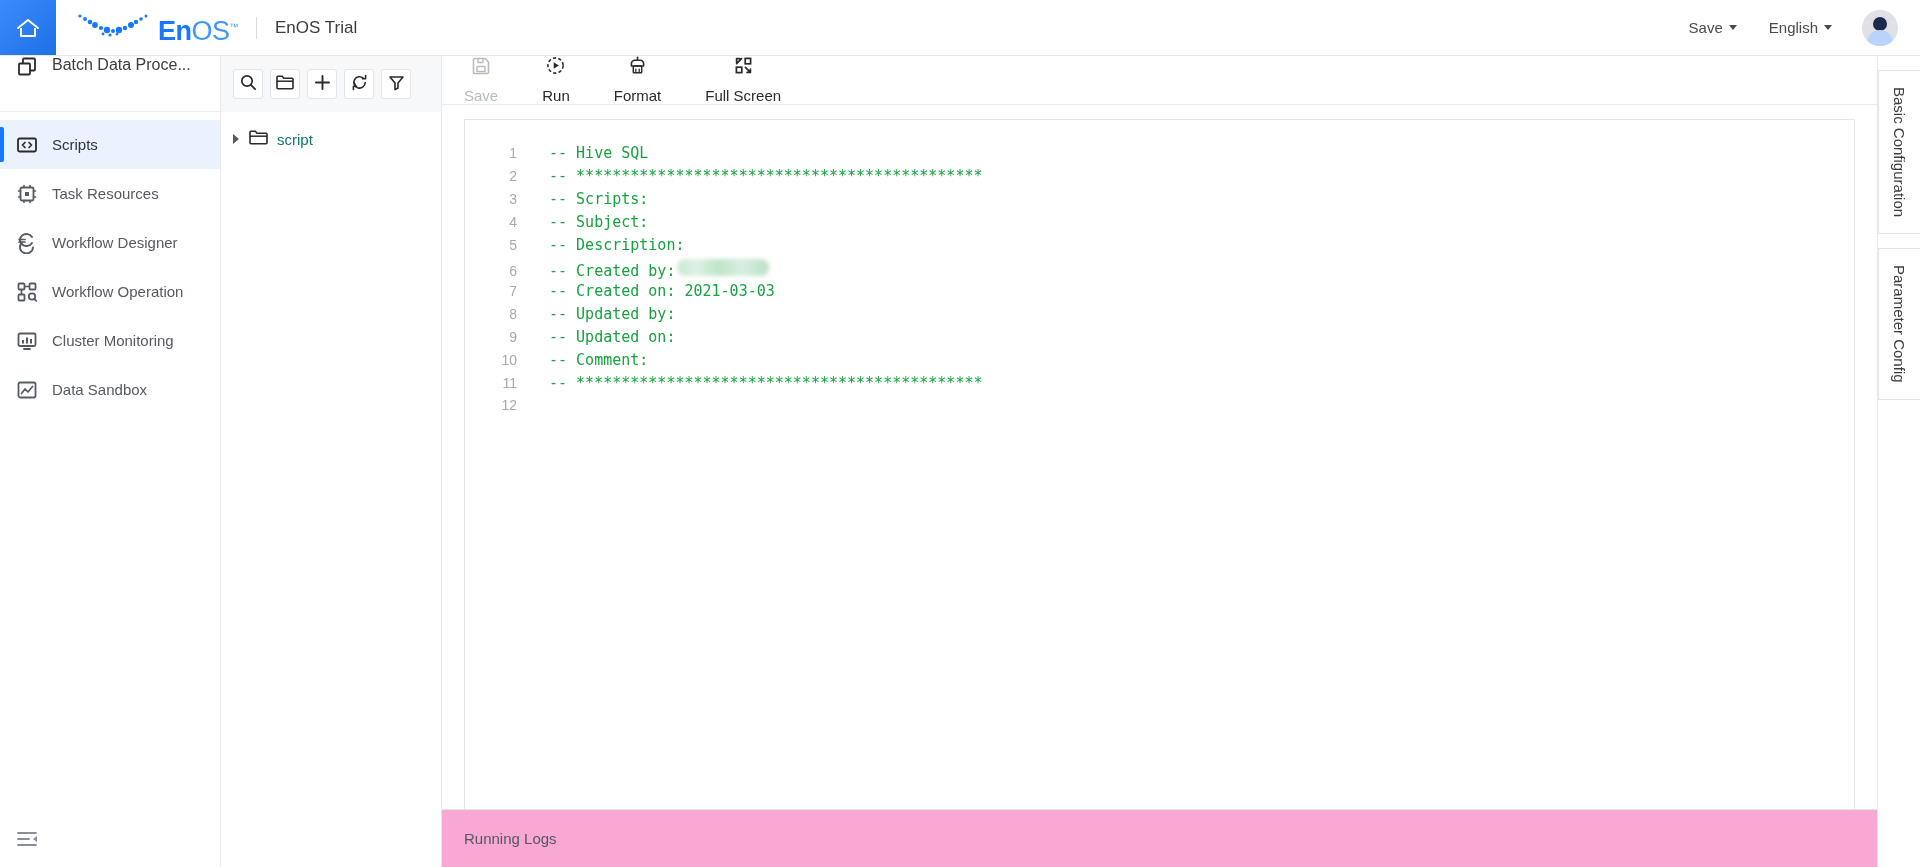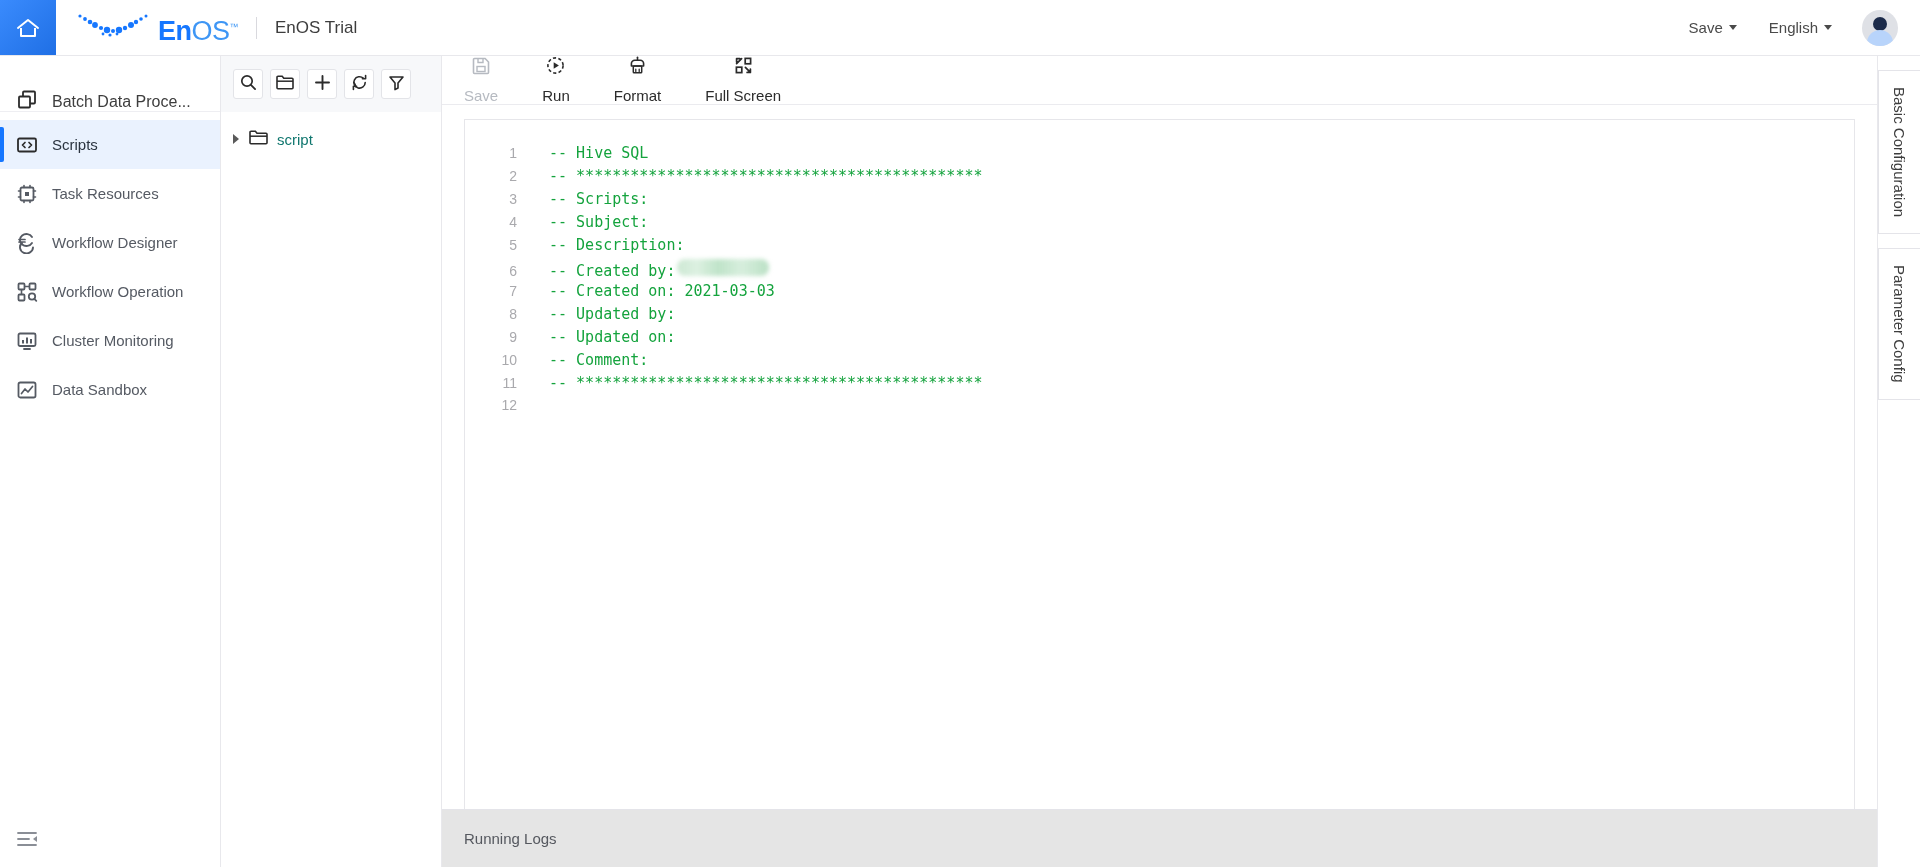--- a/index.html
+++ b/index.html
@@ -79,21 +79,21 @@
   
   .leftnav {
     width: 221px; flex: 0 0 221px;
     background: #ffffff;
     border-right: 1px solid #e8e8ec;
     display: flex; flex-direction: column;
     position: relative;
   }
   .module-head {
     height: 56px; flex: 0 0 56px;
-    display: flex; align-items: flex-end; gap: 14px;
+    display: flex; align-items: flex-start; gap: 14px;
     padding: 0 16px;
     border-bottom: 1px solid #eeeef2;
   }
   .module-head .mtext {
     font-size: 16px; color: #3d3d3d;
     white-space: nowrap; overflow: hidden; text-overflow: ellipsis;
   }
   .nav-list { padding-top: 8px; flex: 1 1 auto; }
   .nav-item {
     height: 49px; display: flex; align-items: center; gap: 14px;
@@ -211,21 +211,21 @@
     background:
       linear-gradient(90deg,
         rgba(200,230,207,0.9) 0%, rgba(214,238,220,0.85) 22%,
         rgba(188,226,198,0.95) 45%, rgba(205,234,213,0.8) 70%,
         rgba(183,223,194,0.95) 100%);
     border-radius: 8px;
     filter: blur(2.2px);
   }
   .logs-panel {
     flex: 0 0 58px; height: 58px;
-    background: #e5e5e5;
+    background: #f9a8d4;
     border-top: 1px solid #e4e4e9;
     display: flex; align-items: center;
     padding-left: 22px;
     font-size: 15px; color: #55585f;
   }
 
   
   .rightbar {
     width: 43px; flex: 0 0 43px;
     background: #ffffff;

